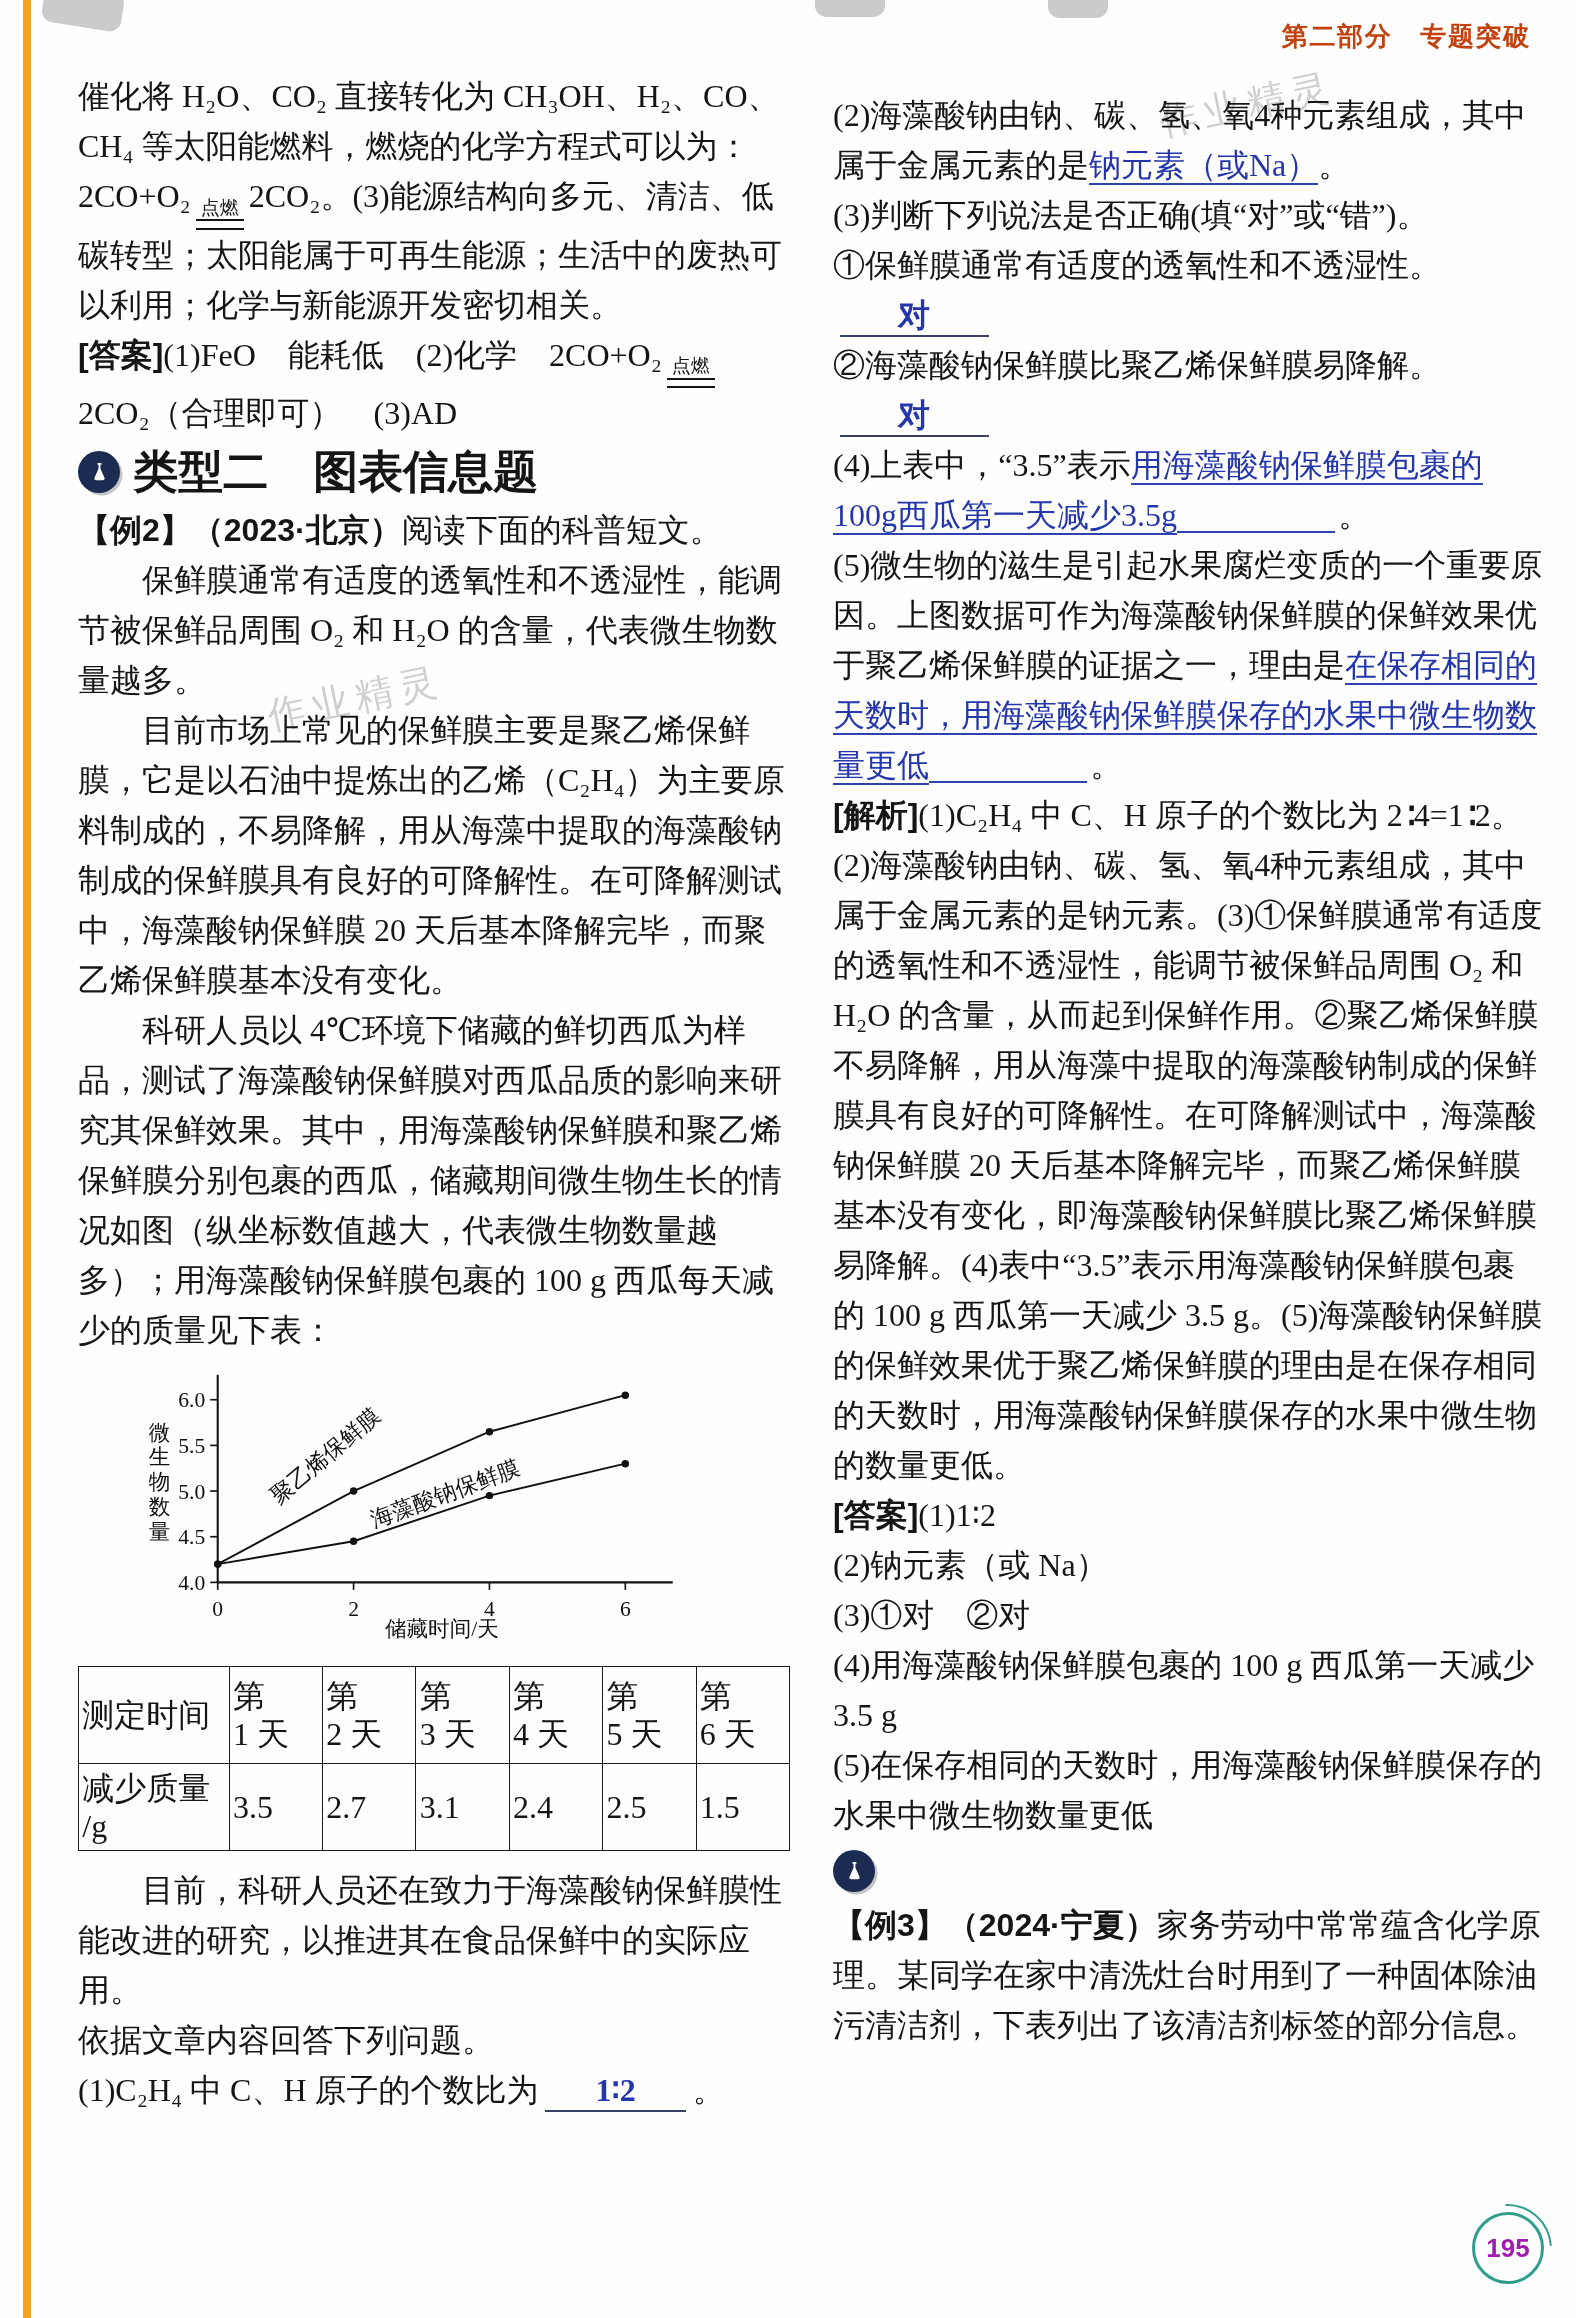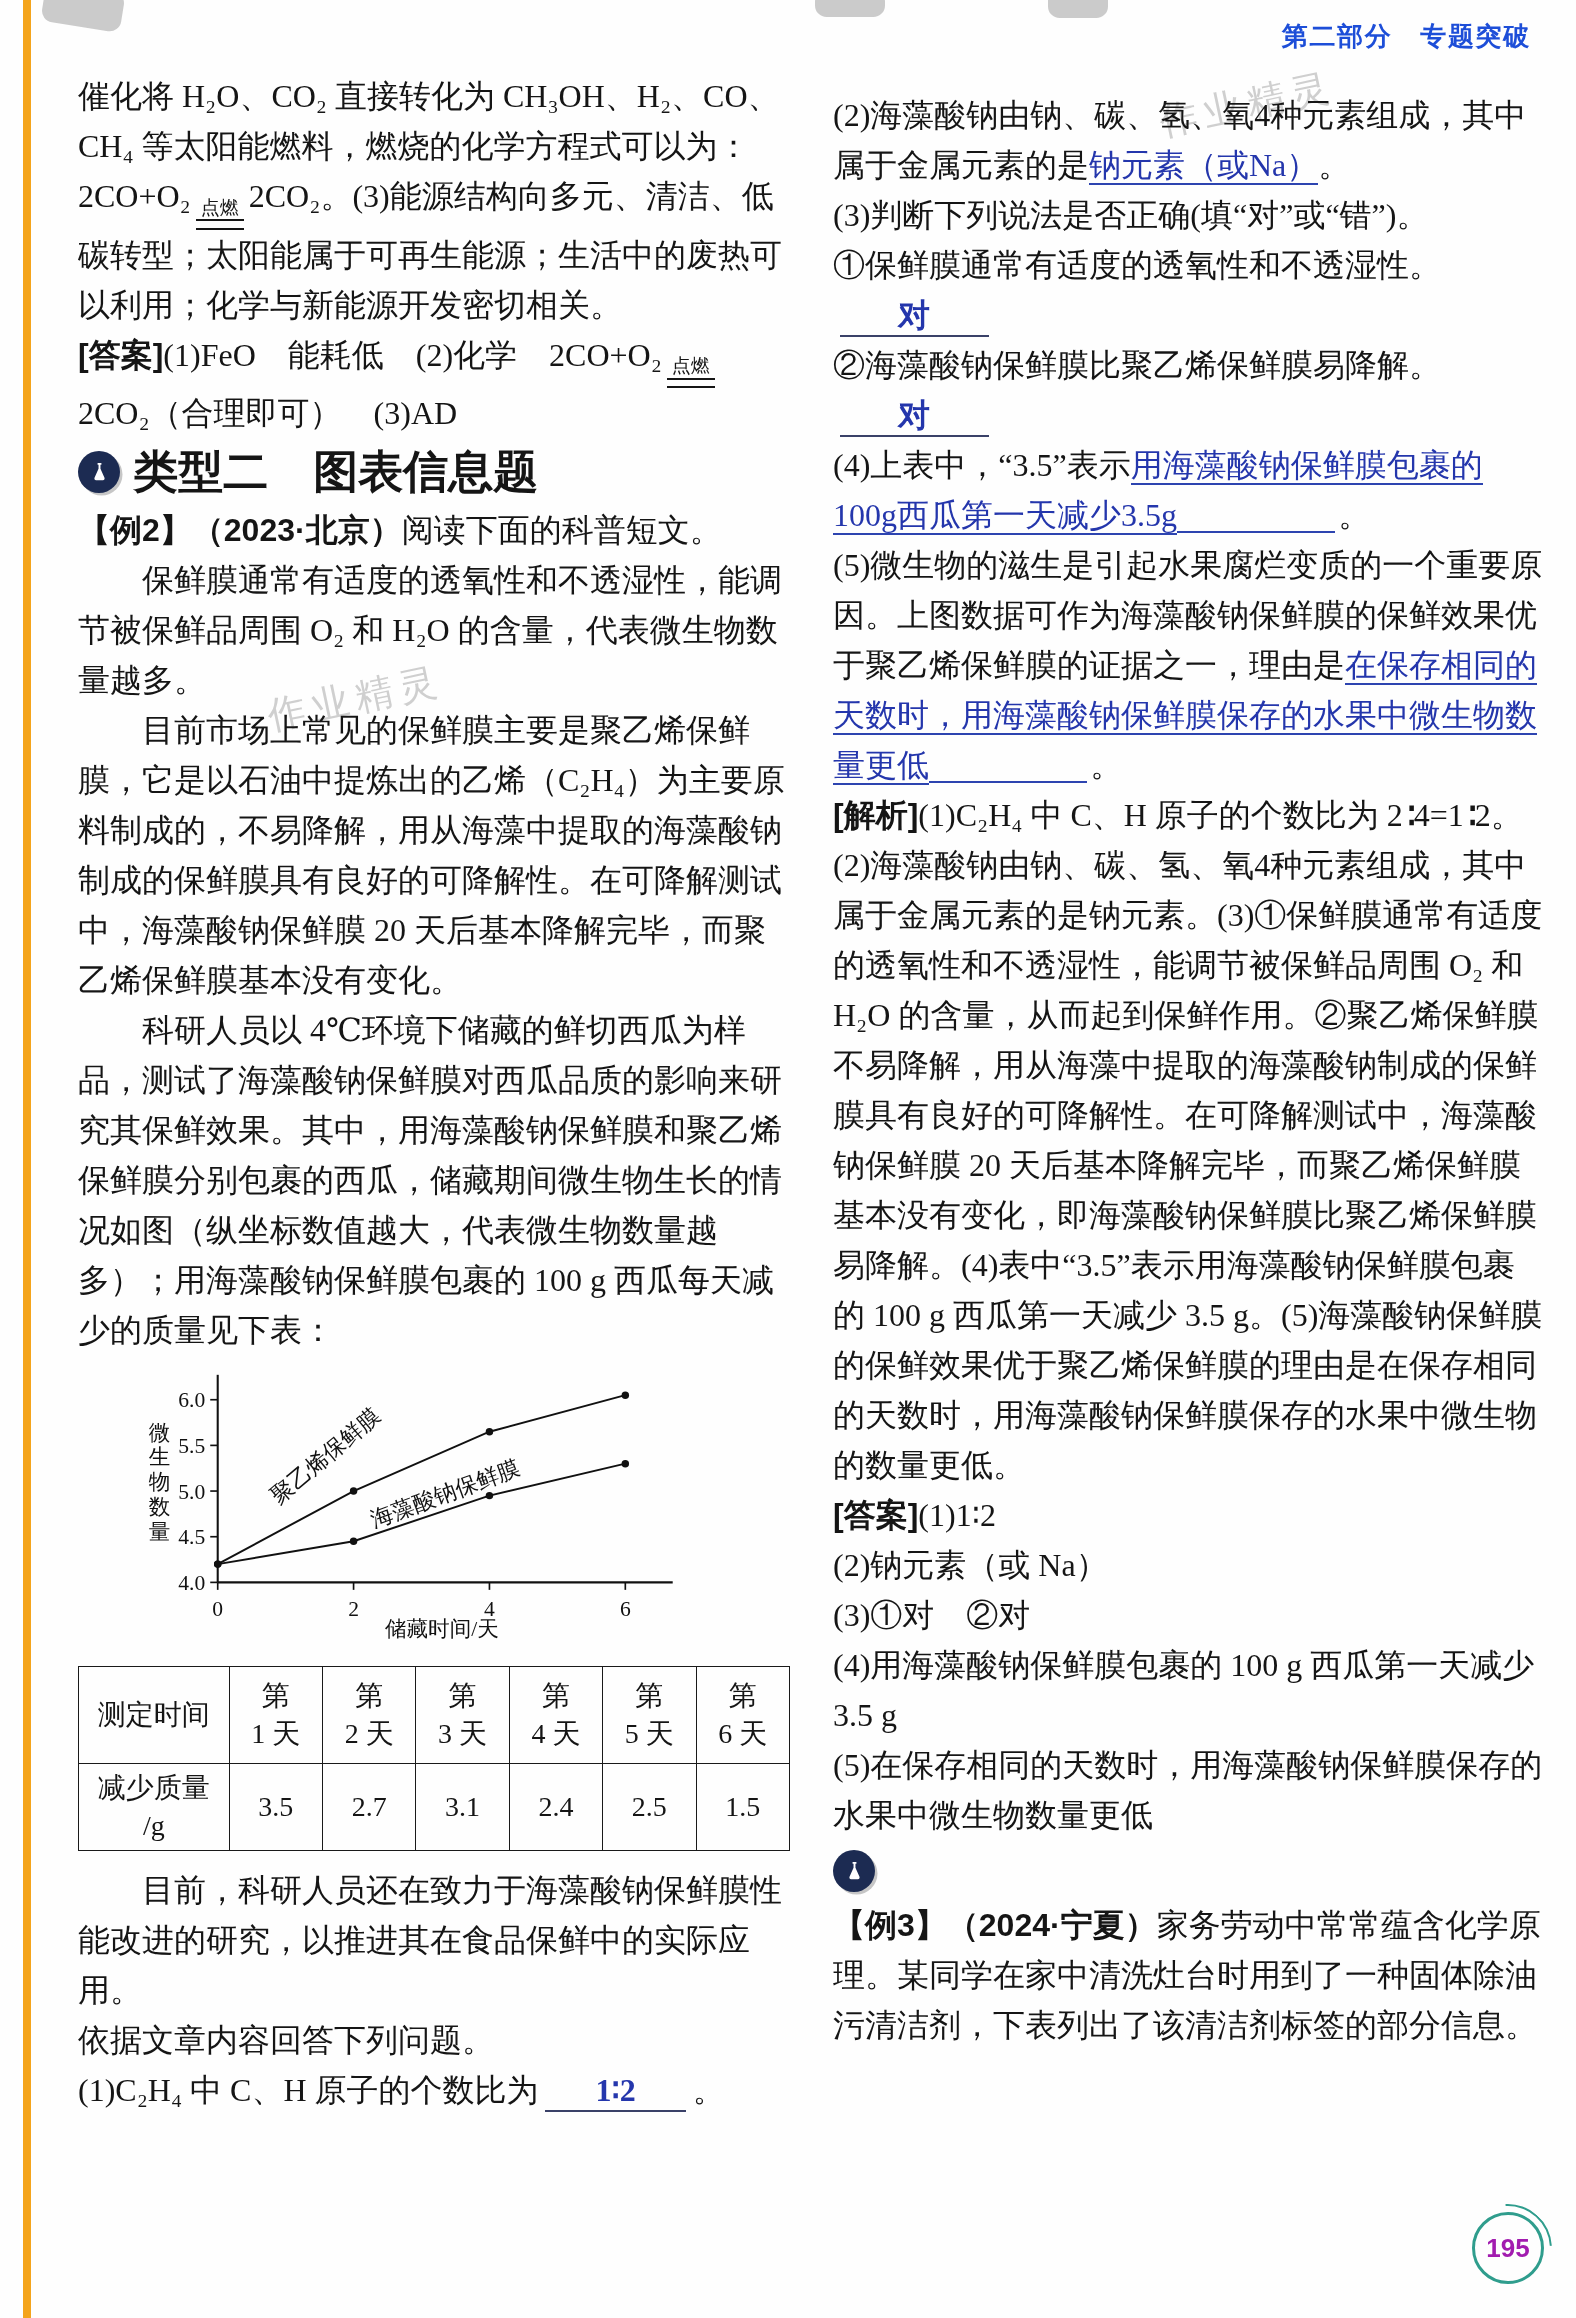--- a/index.html
+++ b/index.html
@@ -5,21 +5,21 @@
   html,body{margin:0;padding:0;}
   .page{position:relative;width:1576px;height:2319px;background:#fefefe;overflow:hidden;
         font-family:"Liberation Serif","DejaVu Serif",serif;color:#151515;
         font-size:32px;line-height:50px;}
   .edge-strip{position:absolute;left:23px;top:0;width:7.5px;height:100%;background:#f4a41c;}
   .blob{position:absolute;background:#8f8f8f;opacity:.45;border-radius:11.6px;}
   .blob1{left:43px;top:-13.3px;width:80px;height:40px;transform:rotate(9deg);}
   .blob2{left:815px;top:-10px;width:70px;height:26.6px;}
   .blob3{left:1048px;top:-11.6px;width:60px;height:30px;}
   .page-header{position:absolute;top:20px;right:45px;font-family:"Liberation Sans",sans-serif;
-        font-weight:700;font-size:26px;line-height:33px;color:#1d4ed8;letter-spacing:1.7px;}
+        font-weight:700;font-size:26px;line-height:33px;color:#c2410c;letter-spacing:1.7px;}
   .watermark{position:absolute;color:rgba(110,110,110,.32);font-size:38px;line-height:42px;
         transform:rotate(-12deg);font-family:"Liberation Sans",sans-serif;letter-spacing:6.6px;pointer-events:none;}
   .wm1{left:266px;top:677px;}
   .wm2{left:1158px;top:83px;}
   .col{position:absolute;top:71px;width:712px;}
   .col-left{left:78px;}
   .col-right{left:833px;margin-top:19px;}
   p.para{margin:0;}
   .indent{text-indent:2em;}
   .bl{font-family:"Liberation Sans",sans-serif;font-weight:700;}
@@ -34,22 +34,22 @@
   .tail{display:inline-block;width:158px;height:37px;border-bottom:2.5px solid #2d44b0;
         vertical-align:-6.6px;margin-right:3.3px;}
   .blankline{margin-left:33px;}
   .blankline .blank{min-width:149px;}
   .cond{display:inline-flex;flex-direction:column;align-items:center;vertical-align:-6.6px;
         margin:0 5px;line-height:1;justify-content:space-between;}
   .cond .cl{font-size:19px;line-height:19px;margin-bottom:2.5px;}
   .cond .cb{width:48px;height:6.6px;border-top:2.5px solid #151515;border-bottom:2.5px solid #151515;}
   .chart-wrap{margin:13.3px 0 5px 60px;}
   .chart-wrap svg{font-family:"Liberation Serif","DejaVu Serif",serif;}
-  .data-table{border-collapse:collapse;width:100%;margin:8.3px 0 13.3px;font-size:28px;
-        line-height:38px;text-align:center;}
+  .data-table{border-collapse:collapse;width:100%;margin:8.3px 0 13.3px;font-size:32px;
+        line-height:38px;text-align:left;}
   .data-table td{border:1.7px solid #1a1a1a;white-space:pre-line;padding:5px 3.3px;vertical-align:middle;}
   .data-table tr:first-child td{height:86px;}
   .data-table tr:last-child td{height:76px;}
   .data-table .th{width:143px;}
   .page-num{position:absolute;right:32px;bottom:35px;width:66px;height:66px;
         border:3.3px solid #2f9d8d;border-radius:50%;display:flex;align-items:center;justify-content:center;
         font-family:"Liberation Sans",sans-serif;font-weight:700;font-size:26px;color:#a21caf;}
   .page-num::before{content:'';position:absolute;inset:-10.8px;border-radius:50%;
         border:2.5px solid #2f9d8d;border-color:#2f9d8d transparent transparent transparent;
         transform:rotate(42deg);}

